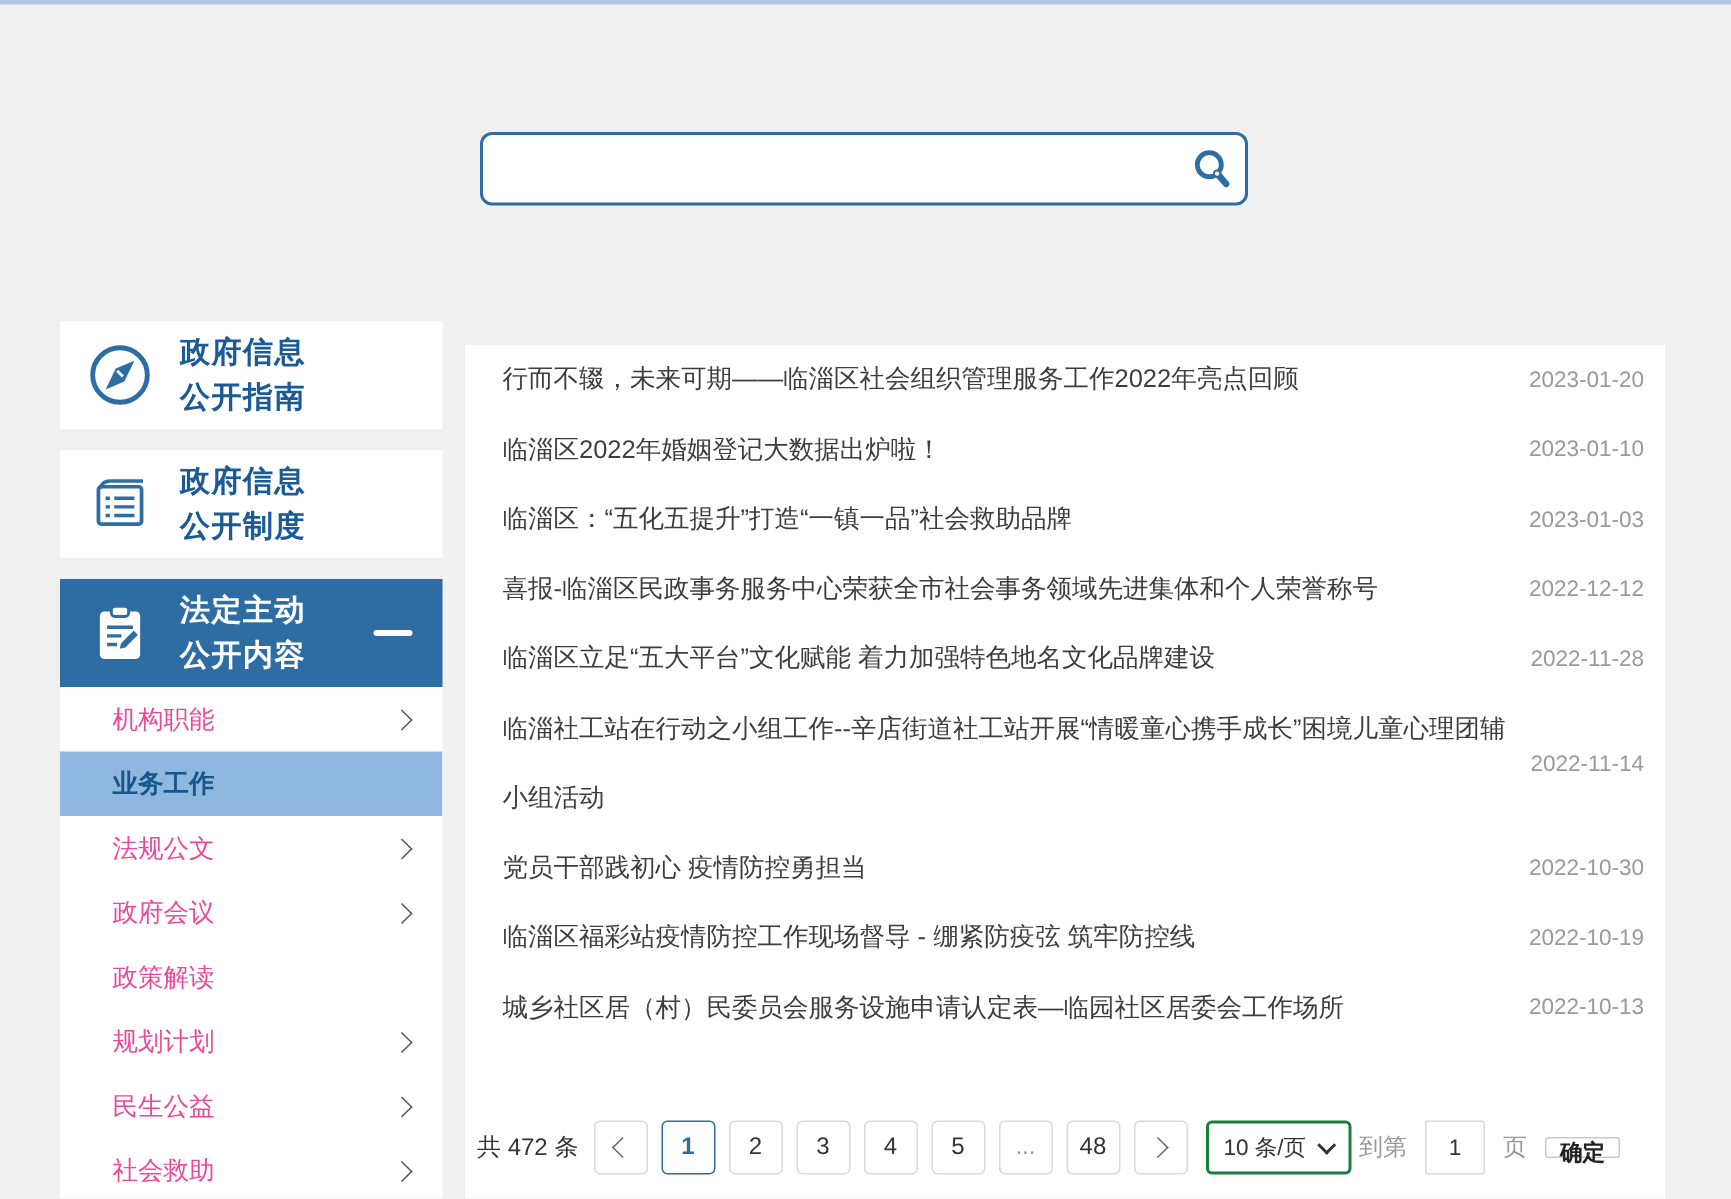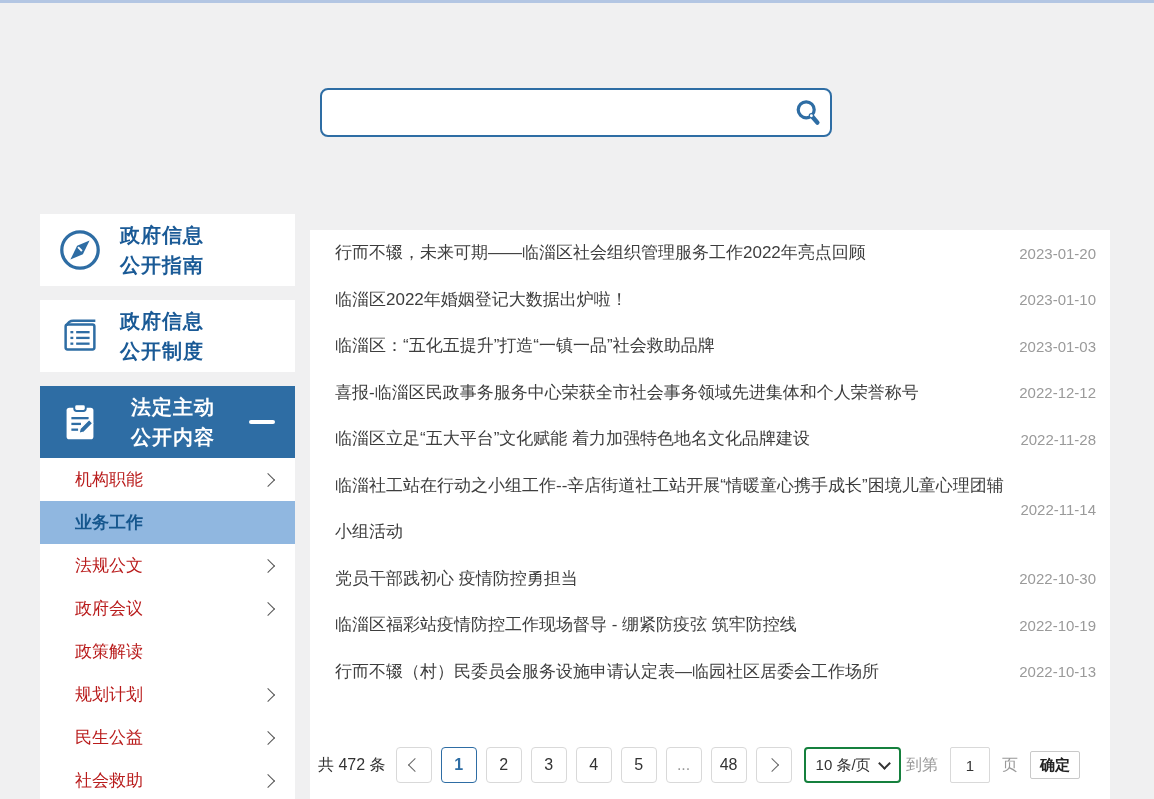--- a/index.html
+++ b/index.html
@@ -23,28 +23,28 @@
   .search-btn { width:46px; display:flex; align-items:center; justify-content:center; cursor:pointer; }
 
   
   .sidebar { position:absolute; left:40px; top:214px; width:255px; bottom:0; }
   .side-card {
     background:#fff; height:72px; margin-bottom:14px;
     display:flex; align-items:center; padding-left:16px; cursor:pointer;
   }
   .side-card .icon { width:48px; display:flex; align-items:center; justify-content:center; }
   .side-label { margin-left:16px; font-size:20px; font-weight:700; color:#1a5a96; line-height:30px; letter-spacing:1px; }
-  .side-card.active { background:#2e6da4; margin-bottom:0;gap:11px; }
+  .side-card.active { background:#2e6da4; margin-bottom:0; }
   .side-card.active .side-label { color:#fff; }
   .minus-bar { width:26px; height:4px; background:#fff; border-radius:2px; margin-left:auto; margin-right:20px; }
 
   .submenu { position:absolute; top:244px; left:0; right:0; bottom:0; background:#fff; overflow:hidden; }
   .sub-item {
     height:43px; display:flex; align-items:center;
-    padding:0 22px 0 35px; font-size:17px; color:#b91c1c; cursor:pointer;
+    padding:0 22px 0 35px; font-size:17px; color:#ec4899; cursor:pointer;
   }
   .sub-item.active { background:#90b7e0; color:#15568d; font-weight:700; }
   .chev {
     display:inline-block; width:9px; height:9px;
     border-top:1.5px solid #555; border-right:1.5px solid #555;
     transform:rotate(45deg); margin-left:auto;
   }
 
   
   .content {
@@ -81,21 +81,21 @@
     border-top:2px solid #333; border-right:2px solid #333;
     transform:rotate(135deg); margin-top:-4px;
   }
   .goto { margin-left:auto; display:flex; align-items:center; gap:12px; }
   .muted { color:#999; font-size:16px; white-space:nowrap; }
   .goto-input {
     width:40px; height:36px; box-sizing:border-box; border:1px solid #d9d9d9; border-radius:2px;
     text-align:center; font-size:15px; color:#333; font-family:inherit; outline:none;
   }
   .confirm {
-    height:28px; padding:0 9px; border:1px solid #c9c9c9; border-radius:2px;
+    height:14px; padding:0 9px; border:1px solid #c9c9c9; border-radius:2px;
     background:#fff; font-size:15px; font-weight:700; color:#222;
     cursor:pointer; font-family:inherit; white-space:nowrap;
   }
 </style>
 </head>
 <body>
 
 <div class="topline"></div>
 
 <div class="searchbox">
@@ -245,21 +245,21 @@
         <div class="news-title">党员干部践初心 疫情防控勇担当</div>
         <div class="news-date">2022-10-30</div>
       </div>
 
       <div class="news-row">
         <div class="news-title">临淄区福彩站疫情防控工作现场督导 - 绷紧防疫弦 筑牢防控线</div>
         <div class="news-date">2022-10-19</div>
       </div>
 
       <div class="news-row">
-        <div class="news-title">行而不辍（村）民委员会服务设施申请认定表—临园社区居委会工作场所</div>
+        <div class="news-title">城乡社区居（村）民委员会服务设施申请认定表—临园社区居委会工作场所</div>
         <div class="news-date">2022-10-13</div>
       </div>
     </div>
 
   <div class="pager">
     <span class="total">共 472 条</span>
 
     <button class="pbtn">
       <i class="pchev left"></i>
     </button>

